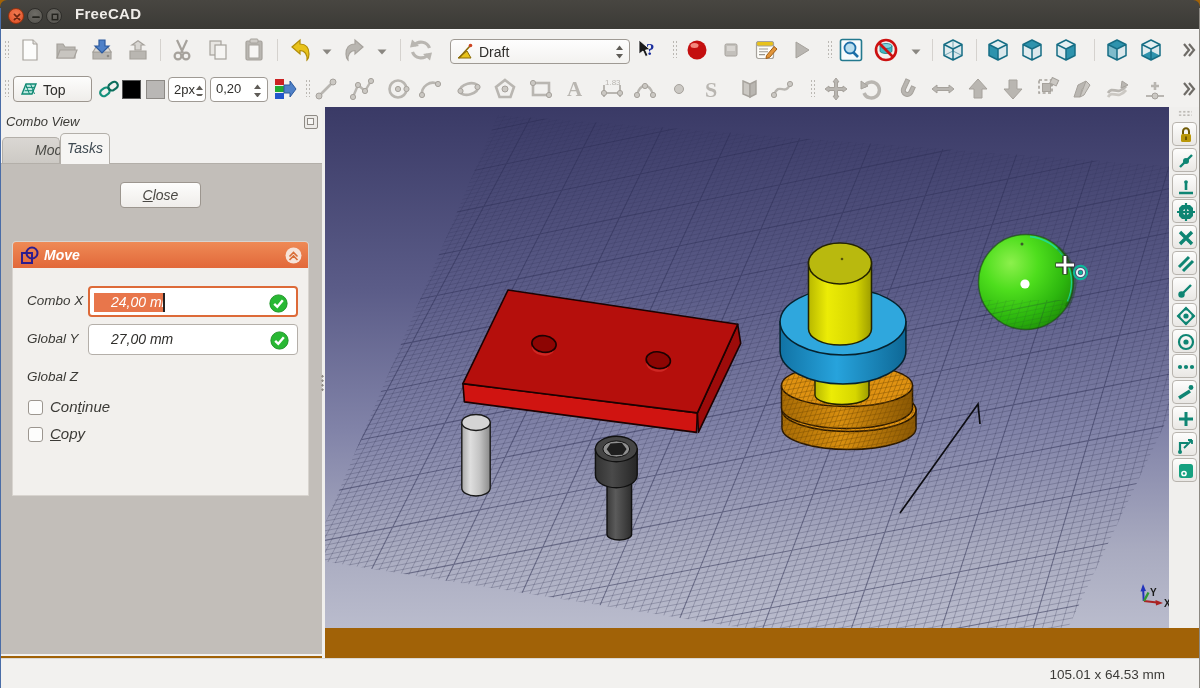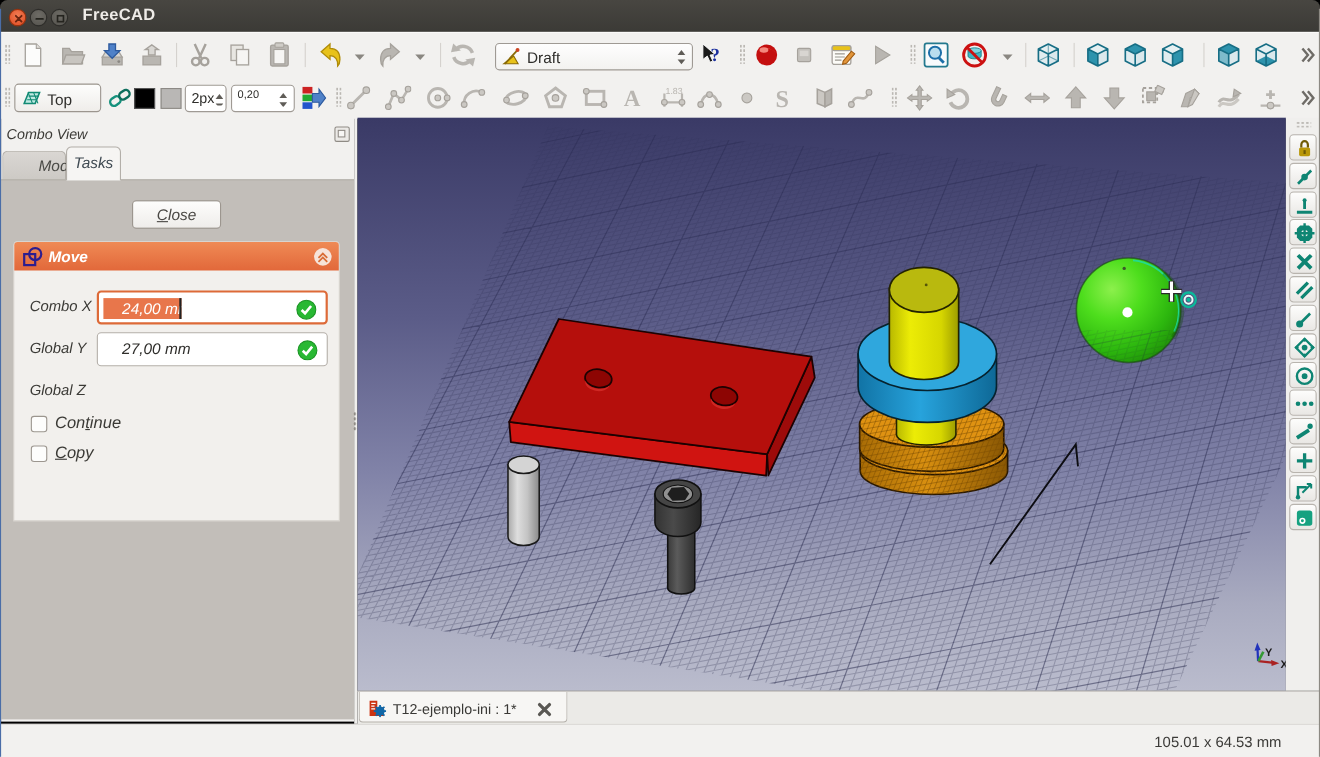--- a/index.html
+++ b/index.html
@@ -1,17 +1,17 @@
 <!DOCTYPE html>
 <html><head>
 <meta charset="utf-8">
 <style>
 html,body{margin:0;padding:0;width:1200px;height:688px;overflow:hidden;
  font-family:"Liberation Sans",sans-serif;}
-#win{position:absolute;left:0;top:0;width:1200px;height:688px;background:#000000;}
+#win{position:absolute;left:0;top:0;width:1200px;height:688px;background:#a16207;}
 
 #titlebar{position:absolute;left:0;top:0;width:1200px;height:29px;
  background:linear-gradient(#484641,#3b3a36);border-radius:7px 7px 0 0;}
 .wbtn{position:absolute;top:8px;width:16px;height:16px;border-radius:50%;box-sizing:border-box;}
 #btn-close{left:8px;background:radial-gradient(circle at 50% 35%,#f07b52,#df4b22);border:1px solid #99330f;}
 #btn-min{left:27px;background:radial-gradient(circle at 50% 35%,#6e6c66,#54524d);border:1px solid #2e2d2a;}
 #btn-max{left:46px;background:radial-gradient(circle at 50% 35%,#6e6c66,#54524d);border:1px solid #2e2d2a;}
 .wbtn svg{position:absolute;left:2px;top:2px;}
 #wtitle{position:absolute;left:75px;top:5px;font-size:15px;font-weight:bold;color:#efece8;letter-spacing:0.3px;}
 #leftedge{position:absolute;left:0;top:8px;width:1px;height:680px;background:#4a6da7;}
@@ -21,33 +21,33 @@
 .sep{position:absolute;width:1px;background:#d5d2ce;}
 .ticon{position:absolute;}
 .handle{position:absolute;width:6px;height:18px;
  background-image:radial-gradient(circle,#bbb8b3 0.9px,transparent 1.1px);
  background-size:3px 4px;}
 #draftcombo{position:absolute;left:450px;top:9px;width:180px;height:25px;background:linear-gradient(#fefefe,#f3f2f0);
  border:1px solid #9f9a94;border-radius:4px;box-sizing:border-box;}
 #draftcombo .txt{position:absolute;left:28px;top:4px;font-size:14px;color:#2f2e2b;}
 .spinarrows{position:absolute;right:5px;top:3px;width:9px;height:18px;}
 .ebox{position:absolute;background:#fff;border:1px solid #9f9a94;border-radius:4px;box-sizing:border-box;}
-.ebox .txt{position:absolute;left:5px;top:3px;font-size:10px;color:#2f2e2b;}
+.ebox .txt{position:absolute;left:5px;top:3px;font-size:13px;color:#2f2e2b;}
 
 #leftpanel{position:absolute;left:1px;top:107px;width:321px;height:549px;background:#f2f1ef;font-style:italic;}
 #cvtitle{position:absolute;left:5px;top:7px;font-size:13px;color:#3b3a36;}
 #floatbtn{position:absolute;left:303px;top:8px;width:12px;height:12px;border:1px solid #8f8b85;border-radius:2px;background:#eceae7;}
 #floatbtn:after{content:"";position:absolute;left:2px;top:2px;width:5px;height:5px;border:1px solid #8f8b85;background:#f7f6f4;}
 .tab{position:absolute;box-sizing:border-box;font-size:13px;color:#3f3e3a;text-align:center;}
 #tab-model{left:1px;top:30px;width:58px;height:27px;background:linear-gradient(#dad7d3,#ccc9c4);border:1px solid #b3afa9;border-bottom:none;border-radius:5px 5px 0 0;padding-top:4px;font-size:14px;color:#4a4a46;padding-left:32px;}
 #tab-tasks{left:59px;top:26px;width:50px;height:31px;background:#f6f5f3;border:1px solid #b3afa9;border-bottom:none;border-radius:5px 5px 0 0;padding-top:6px;font-size:14px;color:#3f4a52;z-index:3;}
 #tabcontent{position:absolute;left:0px;top:56px;width:321px;height:490px;background:#c2beb9;border-top:1px solid #b3afa9;}
 #closebtn{position:absolute;left:119px;top:18px;width:81px;height:26px;background:linear-gradient(#fdfdfc,#efedea);
  border:1px solid #9c968f;border-radius:4px;box-sizing:border-box;text-align:center;font-size:14px;color:#4a4844;padding-top:4px;}
-#movepanel{position:absolute;left:11px;top:55px;width:297px;height:255px;background:#f2f0ed;border:1px solid #d8d4cf;border-radius:4px 4px 0 0;box-sizing:border-box;text-align:right;}
+#movepanel{position:absolute;left:11px;top:77px;width:297px;height:255px;background:#f2f0ed;border:1px solid #d8d4cf;border-radius:4px 4px 0 0;box-sizing:border-box;text-align:right;}
 #movehdr{position:absolute;left:0px;top:0px;width:295px;height:26px;background:linear-gradient(#ef8a55,#e2683a);border-radius:3px 3px 0 0;}
 #movehdr .mtxt{position:absolute;left:31px;top:5px;font-size:14px;font-weight:bold;color:#fff;}
 .flabel{position:absolute;left:14px;font-size:13.5px;color:#3b3a36;}
 .ffield{position:absolute;left:75px;width:210px;height:31px;background:#fff;border:1px solid #b4afa9;border-radius:4px;box-sizing:border-box;}
 .ffield .ftxt{position:absolute;left:6px;top:6px;font-size:14px;color:#2f2e2b;padding-left:16px;}
 .fcheck{position:absolute;right:8px;top:6px;}
 .cbox{position:absolute;left:15px;width:15px;height:15px;background:#fdfdfc;border:1px solid #9c968f;border-radius:3px;box-sizing:border-box;}
 .clabel{position:absolute;left:37px;font-size:15px;color:#3b3a36;}
 
 #splitter{position:absolute;left:322px;top:107px;width:3px;height:551px;background:#f0efed;}
@@ -668,35 +668,18 @@
           <circle cx="4" cy="17" r="2" fill="#0e8573"></circle>
         </svg>
       </div>
       <div class="rbtn" style="top:351px">
         <svg width="20" height="20" viewBox="0 0 20 20">
           <rect x="3" y="3" width="14" height="14" rx="2.5" fill="#16a180"></rect>
           <circle cx="8" cy="12.5" r="2.1" fill="none" stroke="#fff" stroke-width="1.5"></circle>
         </svg>
       </div>
   </div>
-  <div id="tabbar">
-    <div id="doctab">
-      <svg style="position:absolute;left:8px;top:7px" width="16" height="16" viewBox="0 0 16 16">
-          <path d="M1 1 L8 1 L8 7 L14 7 L14 15 L1 15 Z" fill="#cc3311"></path>
-          <path d="M2.5 3.5 L6.5 3.5 M2.5 6 L5.5 6 M2.5 8.5 L6 8.5" stroke="#fff" stroke-width="1.1"></path>
-          <circle cx="10.5" cy="10.5" r="4.2" fill="#1168a8"></circle>
-          <circle cx="10.5" cy="10.5" r="1.6" fill="#fff"></circle>
-          <g stroke="#1168a8" stroke-width="1.6">
-            <path d="M10.5 4.8 L10.5 16.2 M4.8 10.5 L16.2 10.5 M6.5 6.5 L14.5 14.5 M14.5 6.5 L6.5 14.5"></path>
-          </g>
-        </svg>
-      <div id="tabtext">T12-ejemplo-ini : 1*</div>
-      <svg style="position:absolute;left:161px;top:9px" width="14" height="14" viewBox="0 0 14 14">
-          <path d="M2.5 2.5 L11.5 11.5 M11.5 2.5 L2.5 11.5" stroke="#5a5854" stroke-width="3" stroke-linecap="round"></path>
-        </svg>
-    </div>
-  </div>
   <div id="statusbar">
       <div id="statustext">105.01 x 64.53 mm</div>
     </div>
   <div id="leftedge"></div>
   <div id="rightedge"></div>
 </div>
 
 </body></html>

